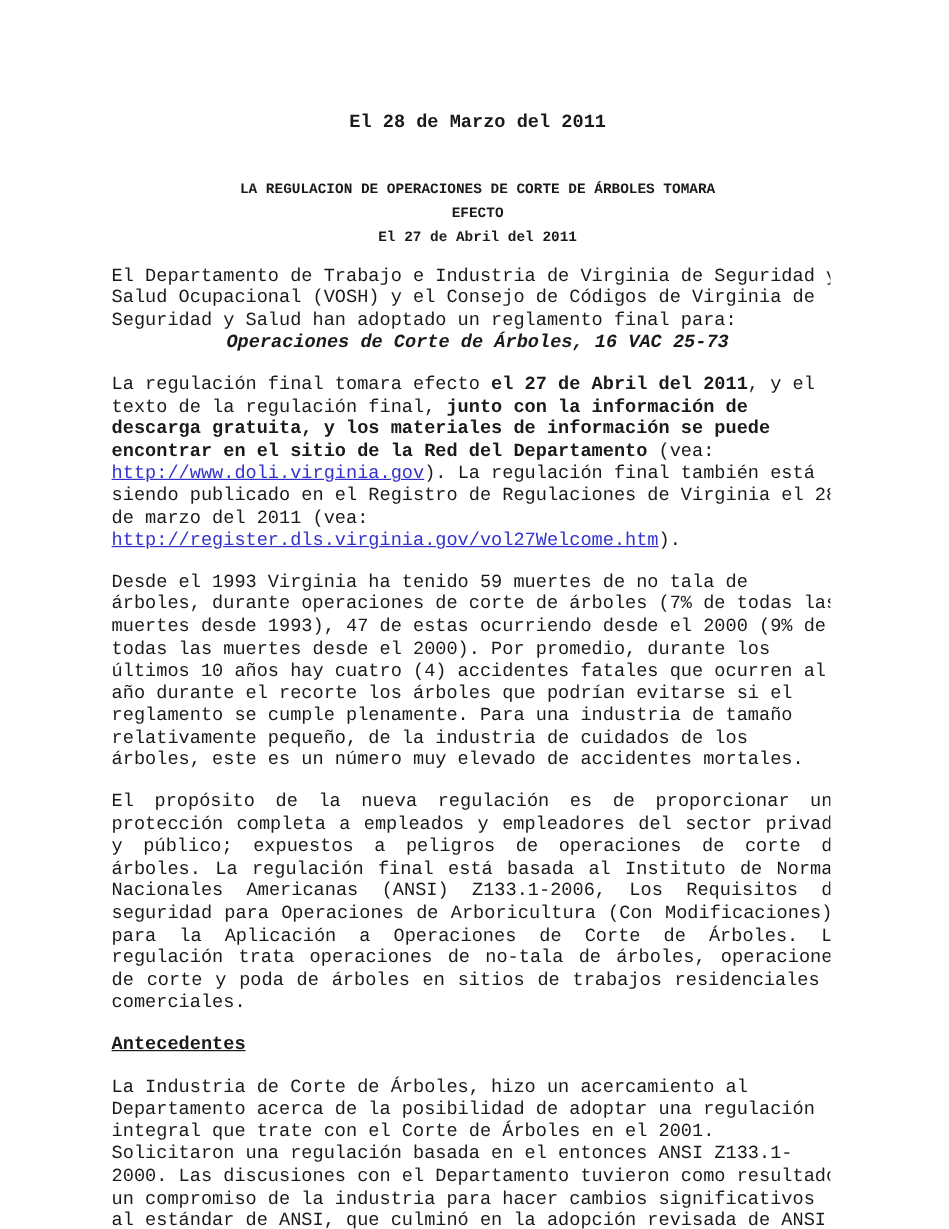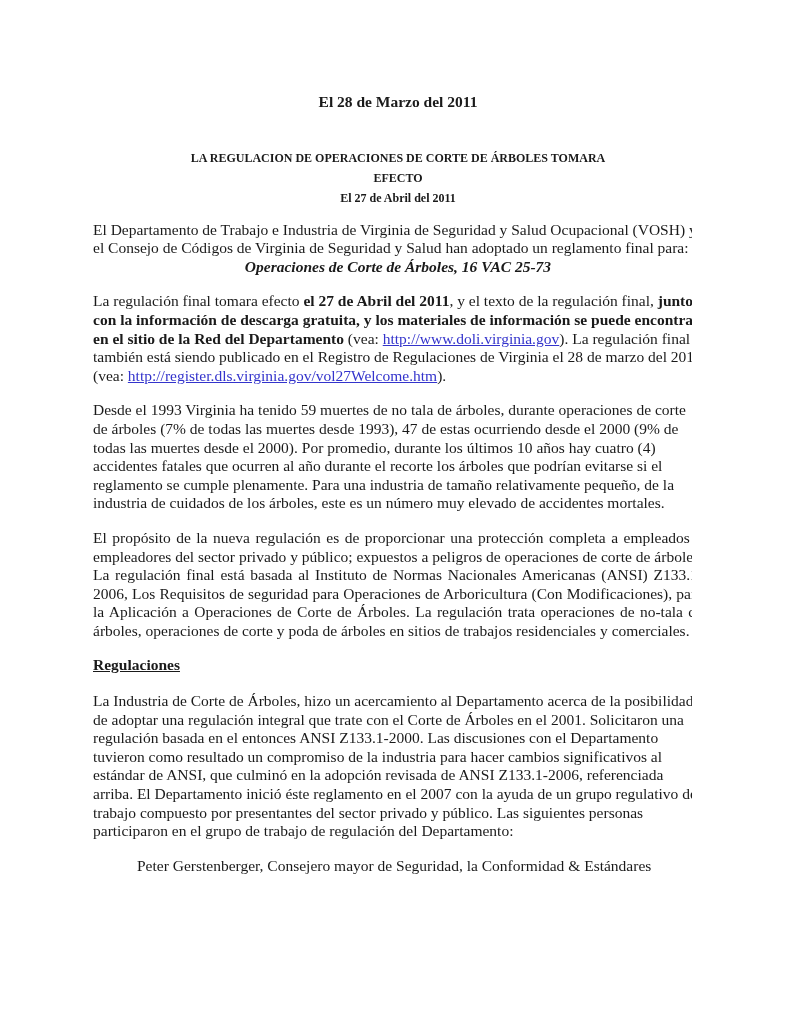--- a/index.html
+++ b/index.html
@@ -8,21 +8,21 @@
     --page-bg: #ffffff;
   }
   * { margin: 0; padding: 0; box-sizing: border-box; }
   html, body { background: var(--page-bg); }
   .page {
     position: relative;
     width: 692px;
     height: 1024px;
     background: var(--page-bg);
     color: var(--text-color);
-    font-family: Liberation Serif, serif;
+    font-family: Liberation Mono, monospace;
     font-size: 15.5px;
     line-height: 18.6px;
     overflow: hidden;
   }
   .content {
     position: absolute;
     left: 93px;
     top: 93px;
     width: 610px;
   }
@@ -86,20 +86,20 @@
     <p class="subject">Operaciones de Corte de Árboles, 16 VAC 25-73</p>
 
     <p class="body-para">
       <span>La regulación final tomara efecto </span><span class="bold-run">el 27 de Abril del 2011</span><span>, y el texto de la regulación final, </span><span class="bold-run">junto con la información de descarga gratuita, y los materiales de información se puede encontrar en el sitio de la Red del Departamento</span><span> (vea:  </span><a class="doc-link">http://www.doli.virginia.gov</a><span>).  La regulación final también está siendo publicado en el Registro de Regulaciones de Virginia el 28 de marzo del 2011 (vea: </span><a class="doc-link">http://register.dls.virginia.gov/vol27Welcome.htm</a><span>).</span>
     </p>
 
     <p class="body-para">Desde el 1993 Virginia ha tenido 59 muertes de no tala de árboles, durante operaciones de corte de árboles (7% de todas las muertes desde 1993), 47 de estas ocurriendo desde el 2000 (9% de todas las muertes desde el 2000). Por promedio, durante los últimos 10 años hay cuatro (4) accidentes fatales que ocurren al año durante el recorte los árboles que podrían evitarse si el reglamento se cumple plenamente. Para una industria de tamaño relativamente pequeño, de la industria de cuidados de los árboles, este es un número muy elevado de accidentes mortales.</p>
 
     <p class="body-para justified">El propósito de la nueva regulación es de proporcionar una protección completa a empleados y empleadores del sector privado y público; expuestos a peligros de operaciones de corte de árboles. La regulación final está basada al Instituto de Normas Nacionales Americanas (ANSI) Z133.1-2006, Los Requisitos de seguridad para Operaciones de Arboricultura (Con Modificaciones), para la Aplicación a Operaciones de Corte de Árboles. La regulación trata operaciones de no-tala de árboles, operaciones de corte y poda de árboles en sitios de trabajos residenciales y comerciales.</p>
 
-    <h2 class="section-heading">Regulaciones</h2>
+    <h2 class="section-heading">Antecedentes</h2>
 
     <p class="body-para">La Industria de Corte de Árboles, hizo un acercamiento al Departamento acerca de la posibilidad de adoptar una regulación integral que trate con el Corte de Árboles en el 2001. Solicitaron una regulación basada en el entonces ANSI Z133.1-2000. Las discusiones con el Departamento tuvieron como resultado un compromiso de la industria para hacer cambios significativos al estándar de ANSI, que culminó en la adopción revisada de ANSI Z133.1-2006, referenciada arriba. El Departamento inició éste reglamento en el 2007 con la ayuda de un grupo regulativo del trabajo compuesto por presentantes del sector privado y público. Las siguientes personas participaron en el grupo de trabajo de regulación del Departamento:</p>
 
     <p class="member-line">Peter Gerstenberger, Consejero mayor de Seguridad, la Conformidad &amp; Estándares</p>
 
   </div>
 </div>
 
 </body></html>

